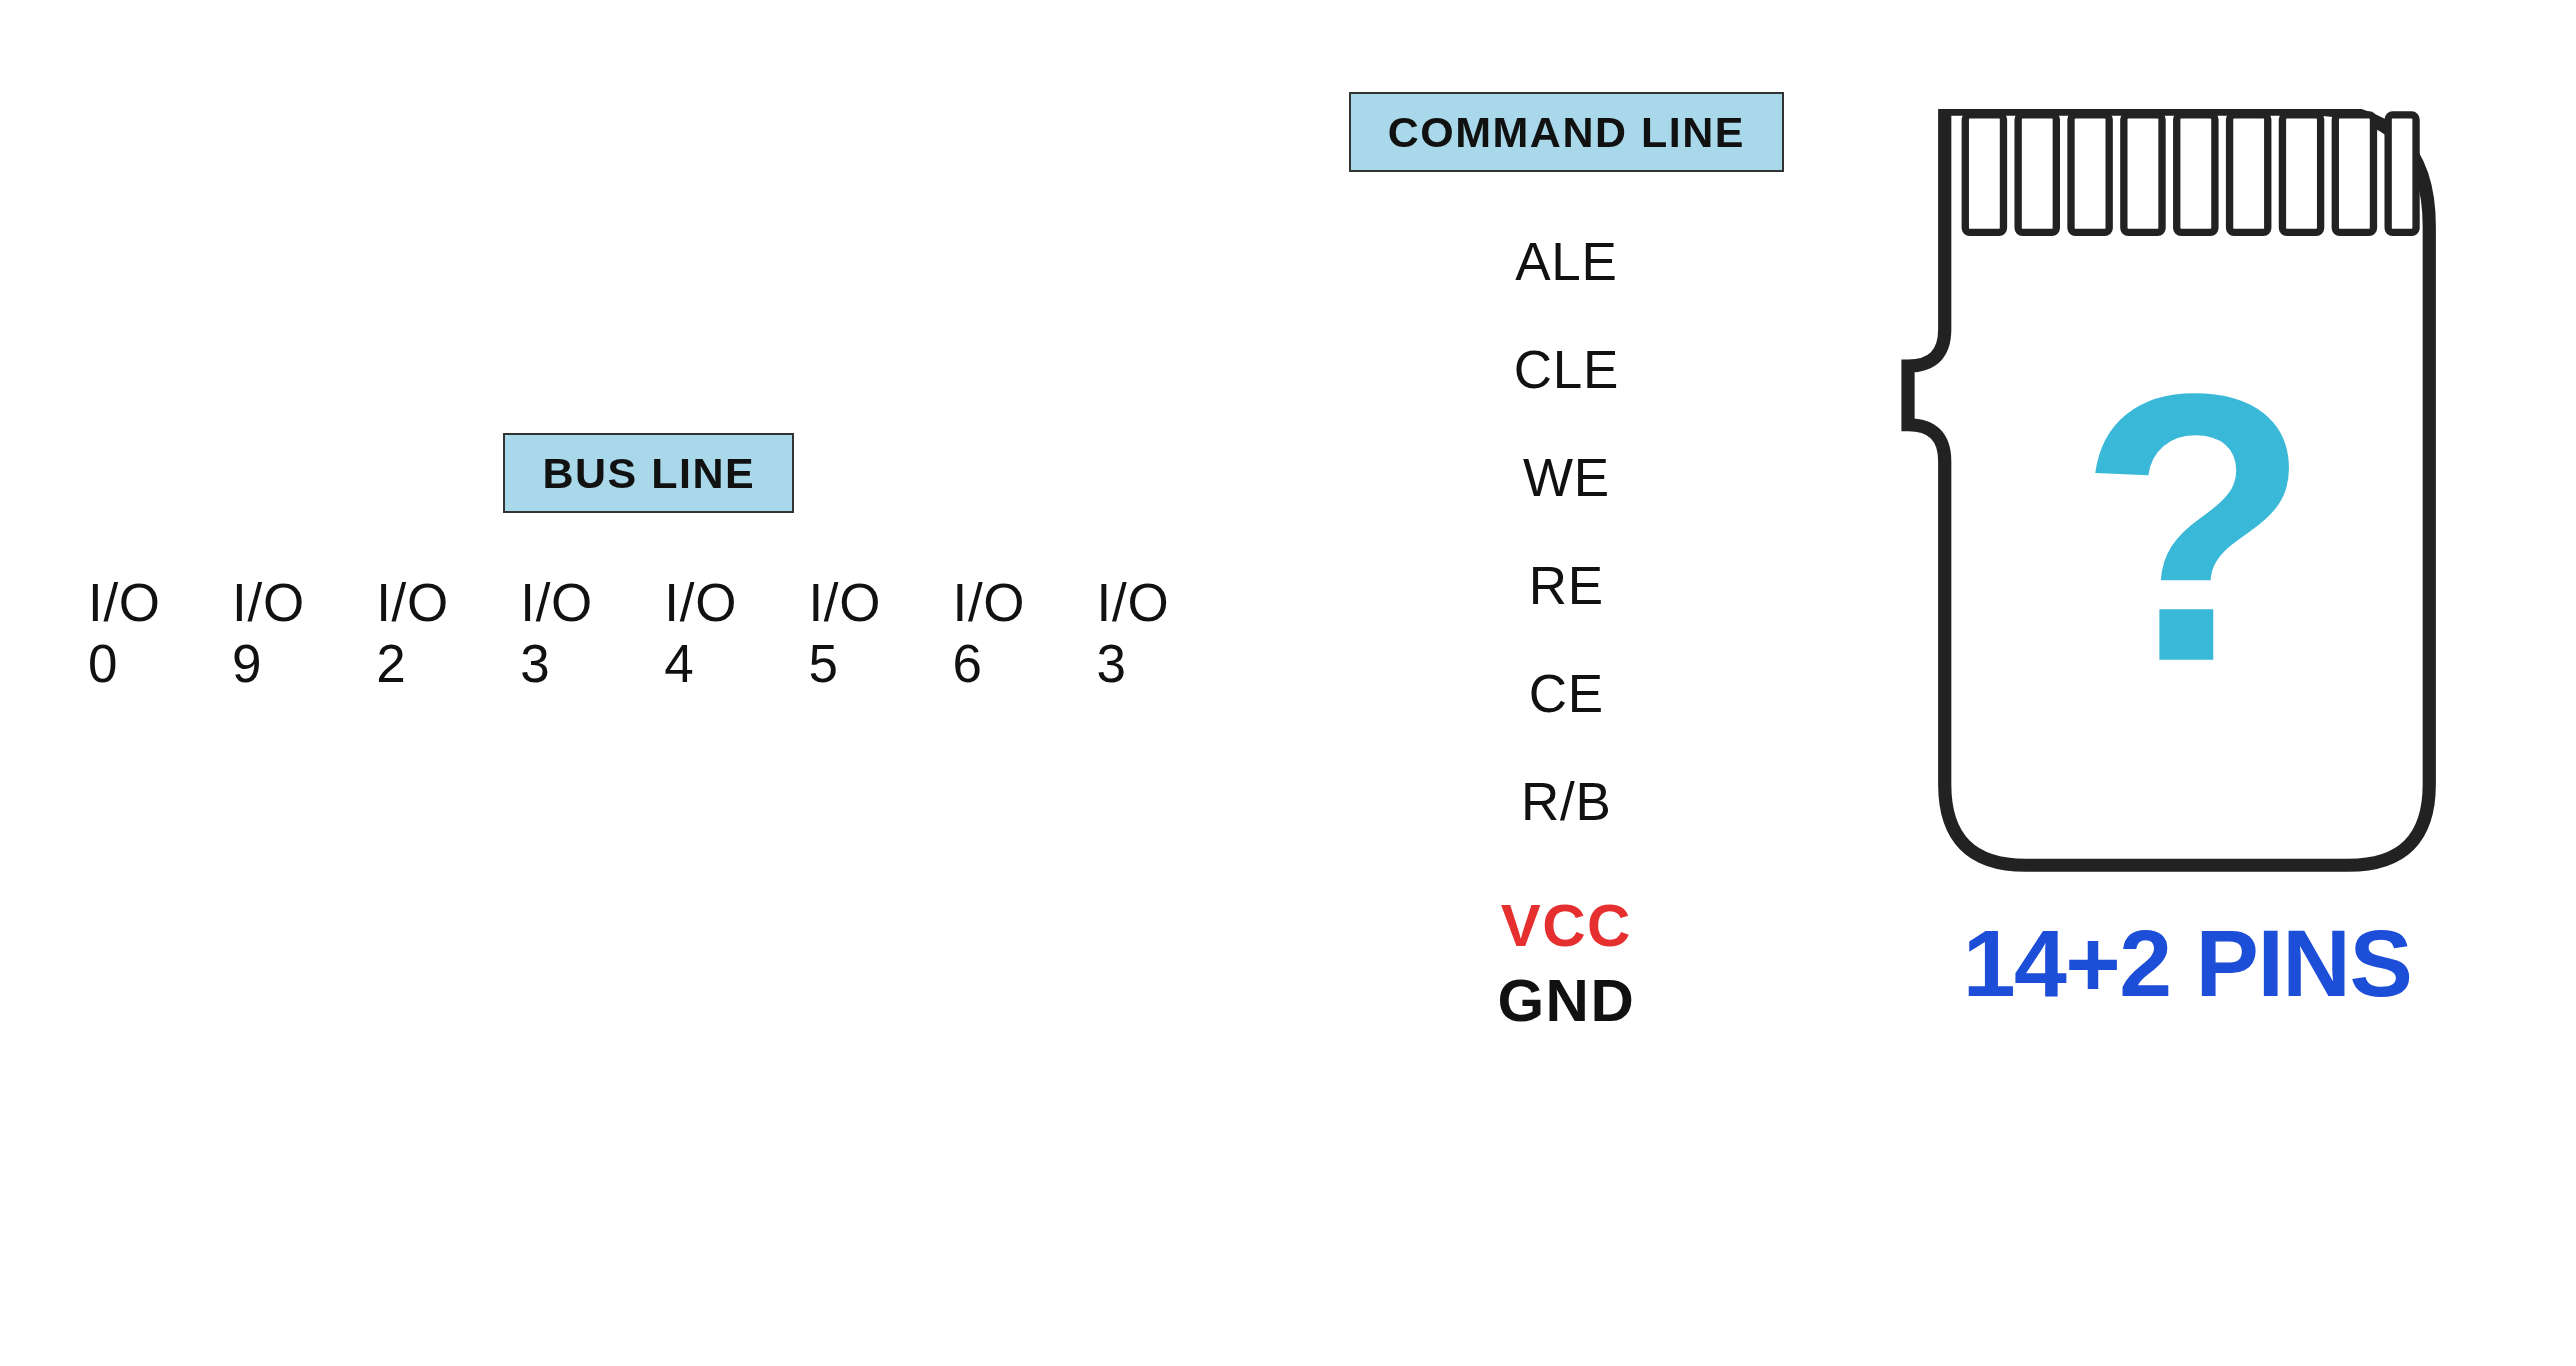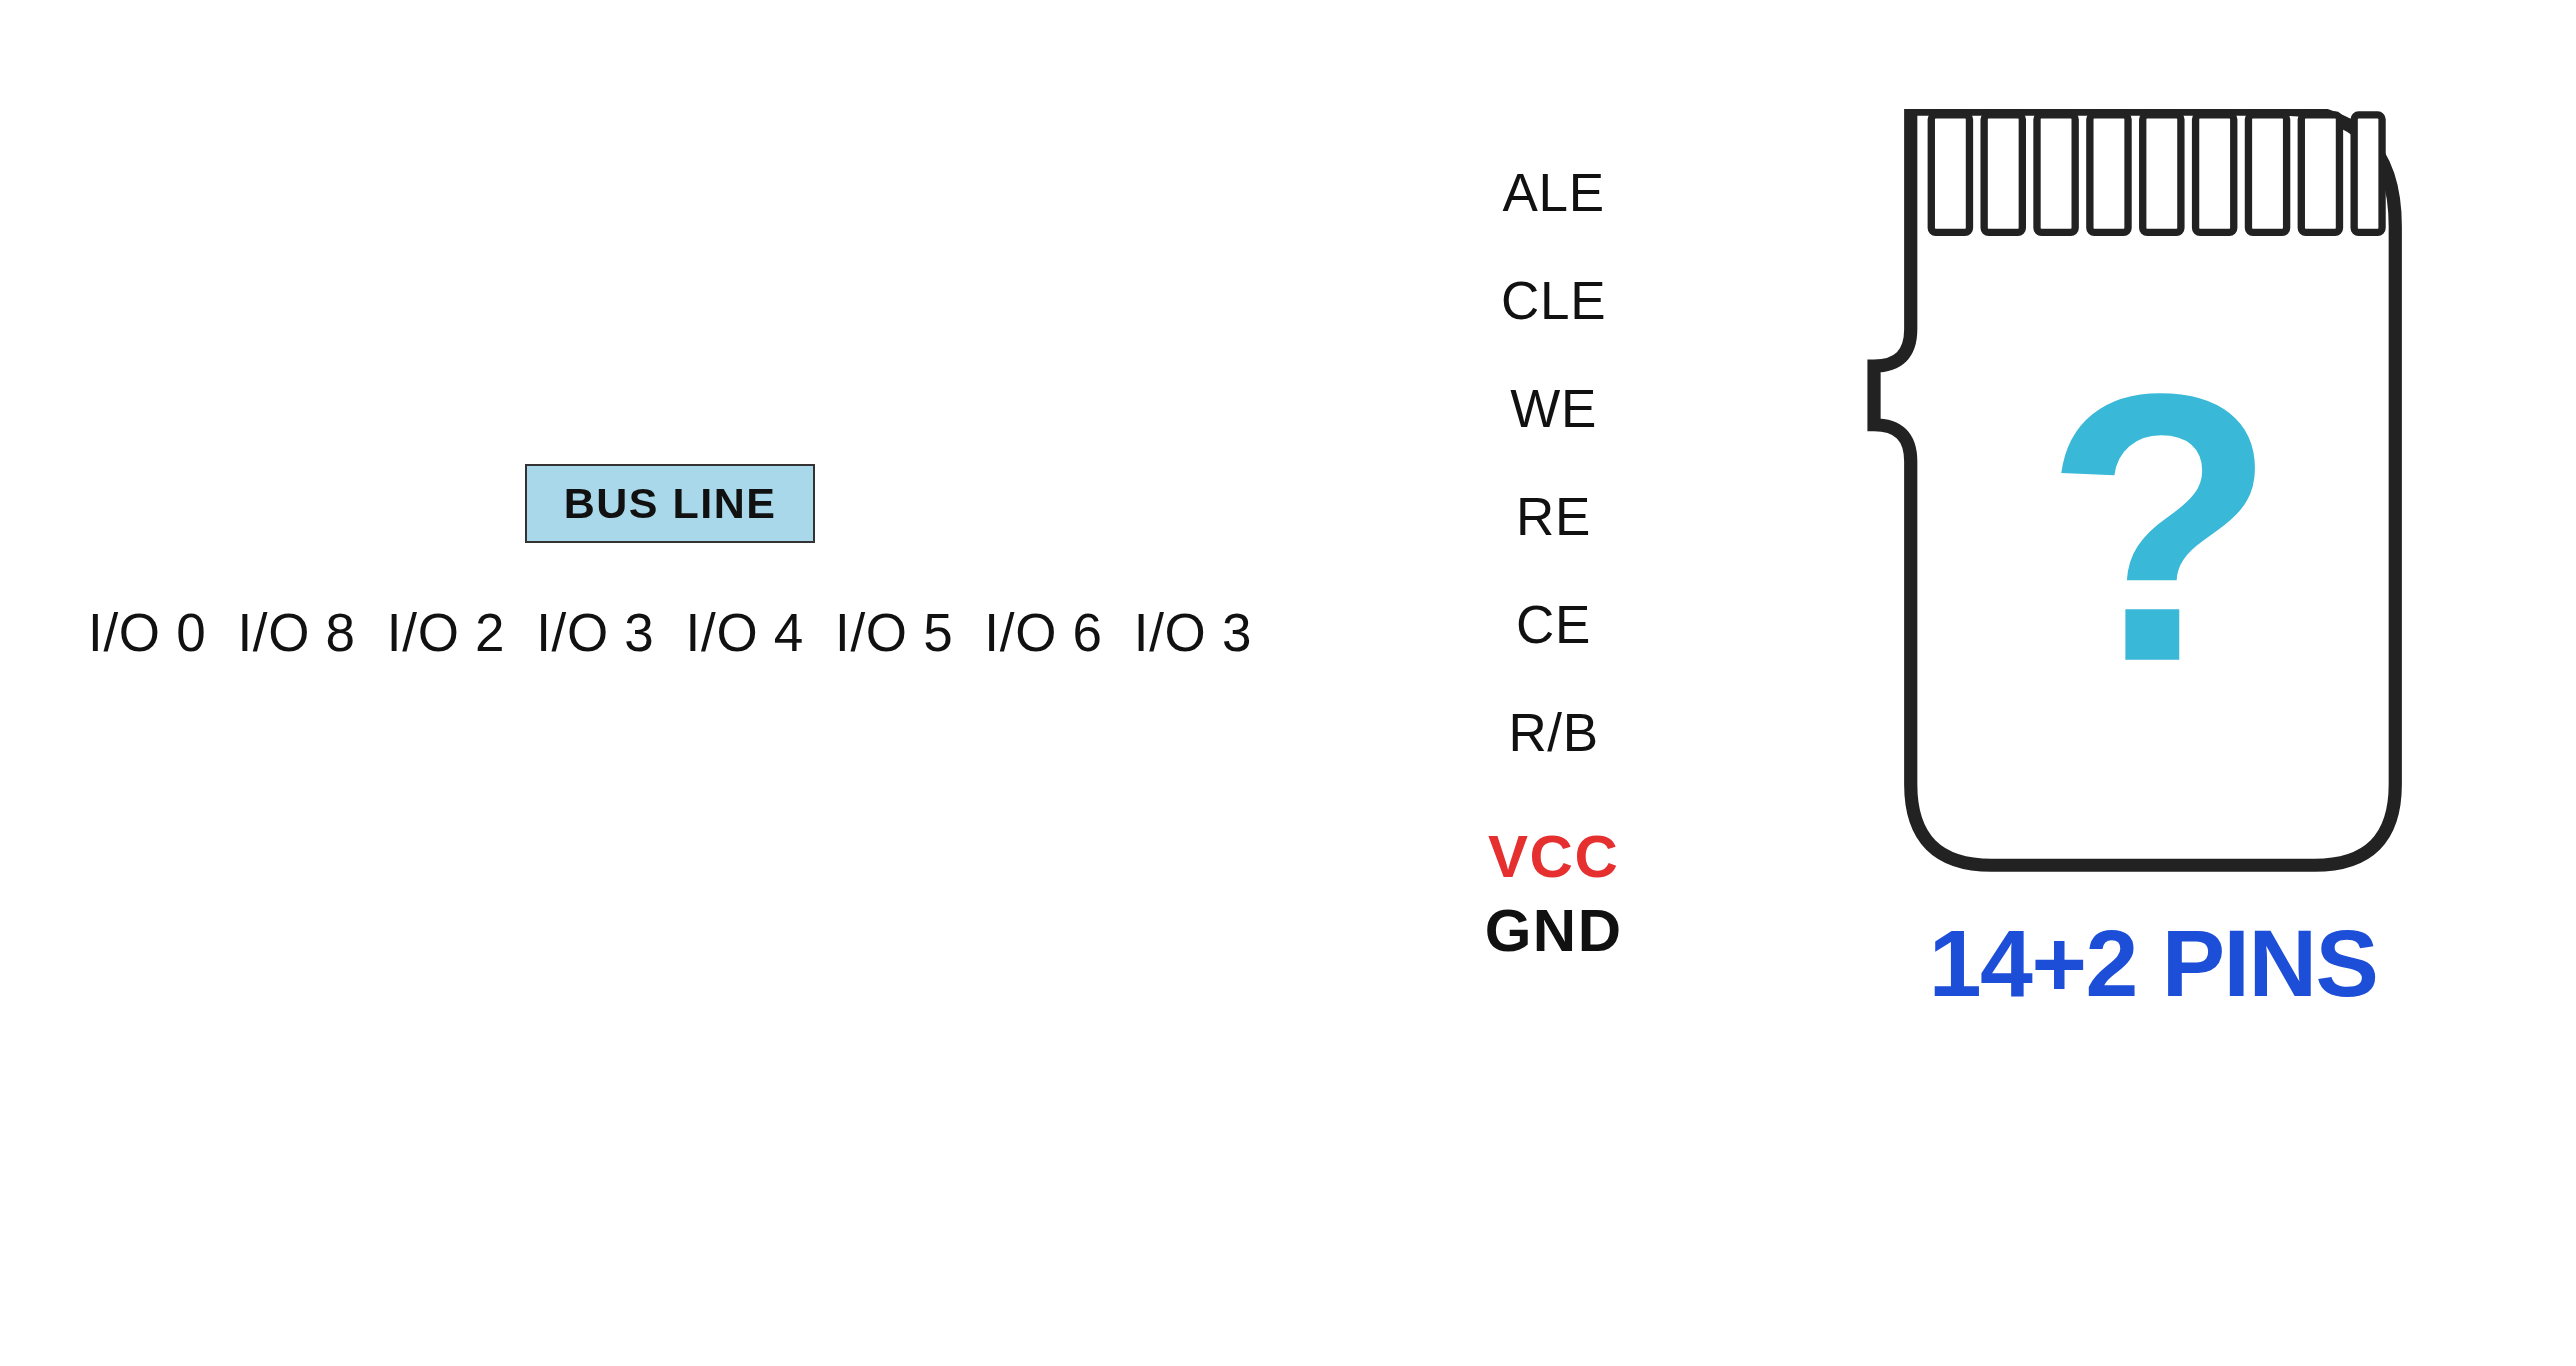--- a/index.html
+++ b/index.html
@@ -147,31 +147,32 @@
   </style>
 </head>
 <body>
 
 <div class="page-container">
 
   <div class="bus-line-section">
     <div class="bus-line-label">BUS LINE</div>
     <div class="bus-line-items">
       <div class="bus-line-item">I/O 0</div>
-      <div class="bus-line-item">I/O 8</div>
+      <div class="bus-line-item">I/O 9</div>
       <div class="bus-line-item">I/O 2</div>
       <div class="bus-line-item">I/O 3</div>
       <div class="bus-line-item">I/O 4</div>
       <div class="bus-line-item">I/O 5</div>
       <div class="bus-line-item">I/O 6</div>
       <div class="bus-line-item">I/O 3</div>
     </div>
   </div>
 
   <div class="command-line-section">
+    <div class="command-line-label">COMMAND LINE</div>
     <div class="command-line-items">
       <div class="command-line-item">ALE</div>
       <div class="command-line-item">CLE</div>
       <div class="command-line-item">WE</div>
       <div class="command-line-item">RE</div>
       <div class="command-line-item">CE</div>
       <div class="command-line-item">R/B</div>
     </div>
     <div class="power-items">
       <div class="vcc-text">VCC</div>

